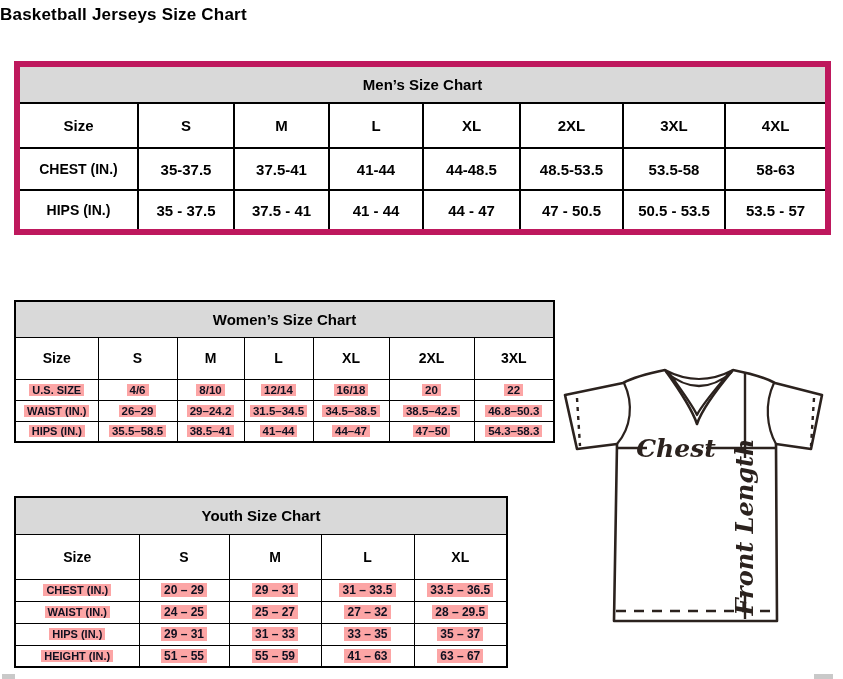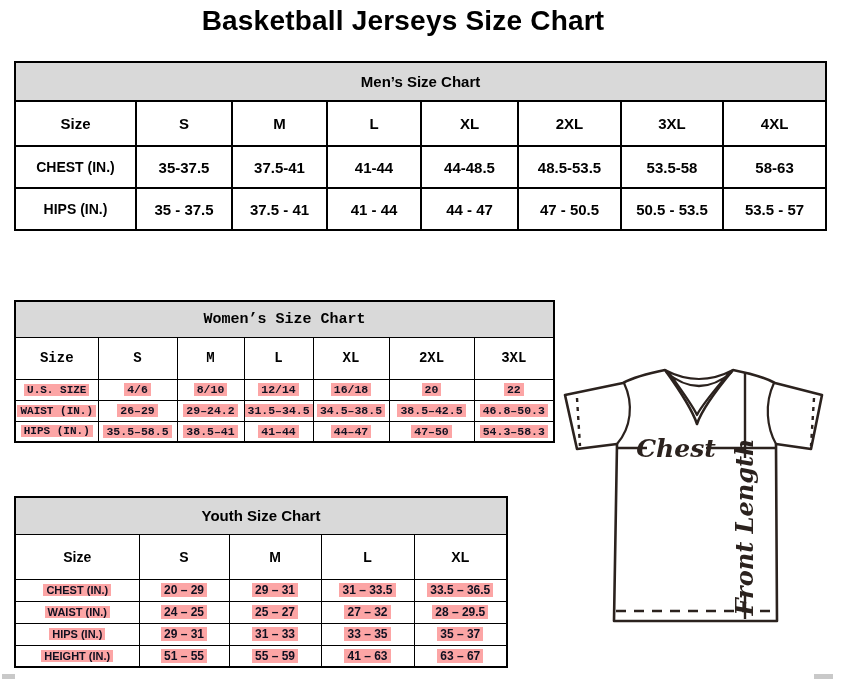--- a/index.html
+++ b/index.html
@@ -1,40 +1,40 @@
 <!DOCTYPE html>
 <html><head>
 <meta charset="utf-8">
 <style>
   html,body { margin:0; padding:0; }
   body {
     width:843px; height:679px; position:relative; overflow:hidden;
     background:#ffffff; font-family:"Liberation Sans", sans-serif; color:#000;
   }
   .page-title {
-    position:absolute; top:5px; left:0; width:806px; text-align:center;
-    font-size:28px; font-weight:bold; letter-spacing:0.2px;
+    position:absolute; top:5px; left:0; width:806px; text-align:left;
+    font-size:17px; font-weight:bold; letter-spacing:0.2px;
   }
   table { position:absolute; border-collapse:collapse; table-layout:fixed; background:#fff; }
   th,td { border:2px solid #000; text-align:center; vertical-align:middle; padding:0; overflow:hidden; white-space:nowrap; }
   .cap { background:#d9d9d9; font-weight:bold; font-size:15px; }
   .cap-row { height:39px; }
   .hdr-row th { font-weight:bold; }
   tr td.rl { font-weight:bold; }
 
   
-  #mens-table { left:14px; top:61px; width:811px; border:2px solid #be185d; }
+  #mens-table { left:14px; top:61px; width:811px; border:6px solid #be185d; }
   #mens-table .hdr-row { height:45px; }
   #mens-table .hdr-row th { font-size:15px; }
   #mens-table .data-row { height:42px; font-size:15px; font-weight:bold; }
   #mens-table .rl { font-size:14px; }
 
   
   #womens-table { left:14px; top:300px; width:539px; border:2px solid #000; }
-  #womens-table th, #womens-table td { border-width:1.5px;font-family:Liberation Mono, monospace; }
+  #womens-table th, #womens-table td { border-width:1.5px; }
   #womens-table .cap-row { height:36px; }
   #womens-table .hdr-row { height:42px; }
   #womens-table .hdr-row th { font-size:14px; }
   #womens-table .data-row { height:21px; font-size:11.5px; font-weight:bold; color:#101020; }
   #womens-table .rl { font-size:11px; }
 
   
   #youth-table { left:14px; top:496px; width:492px; border:2px solid #000; }
   #youth-table th, #youth-table td { border-width:1.5px; }
   #youth-table .cap-row { height:37px;margin-top:24px; }

